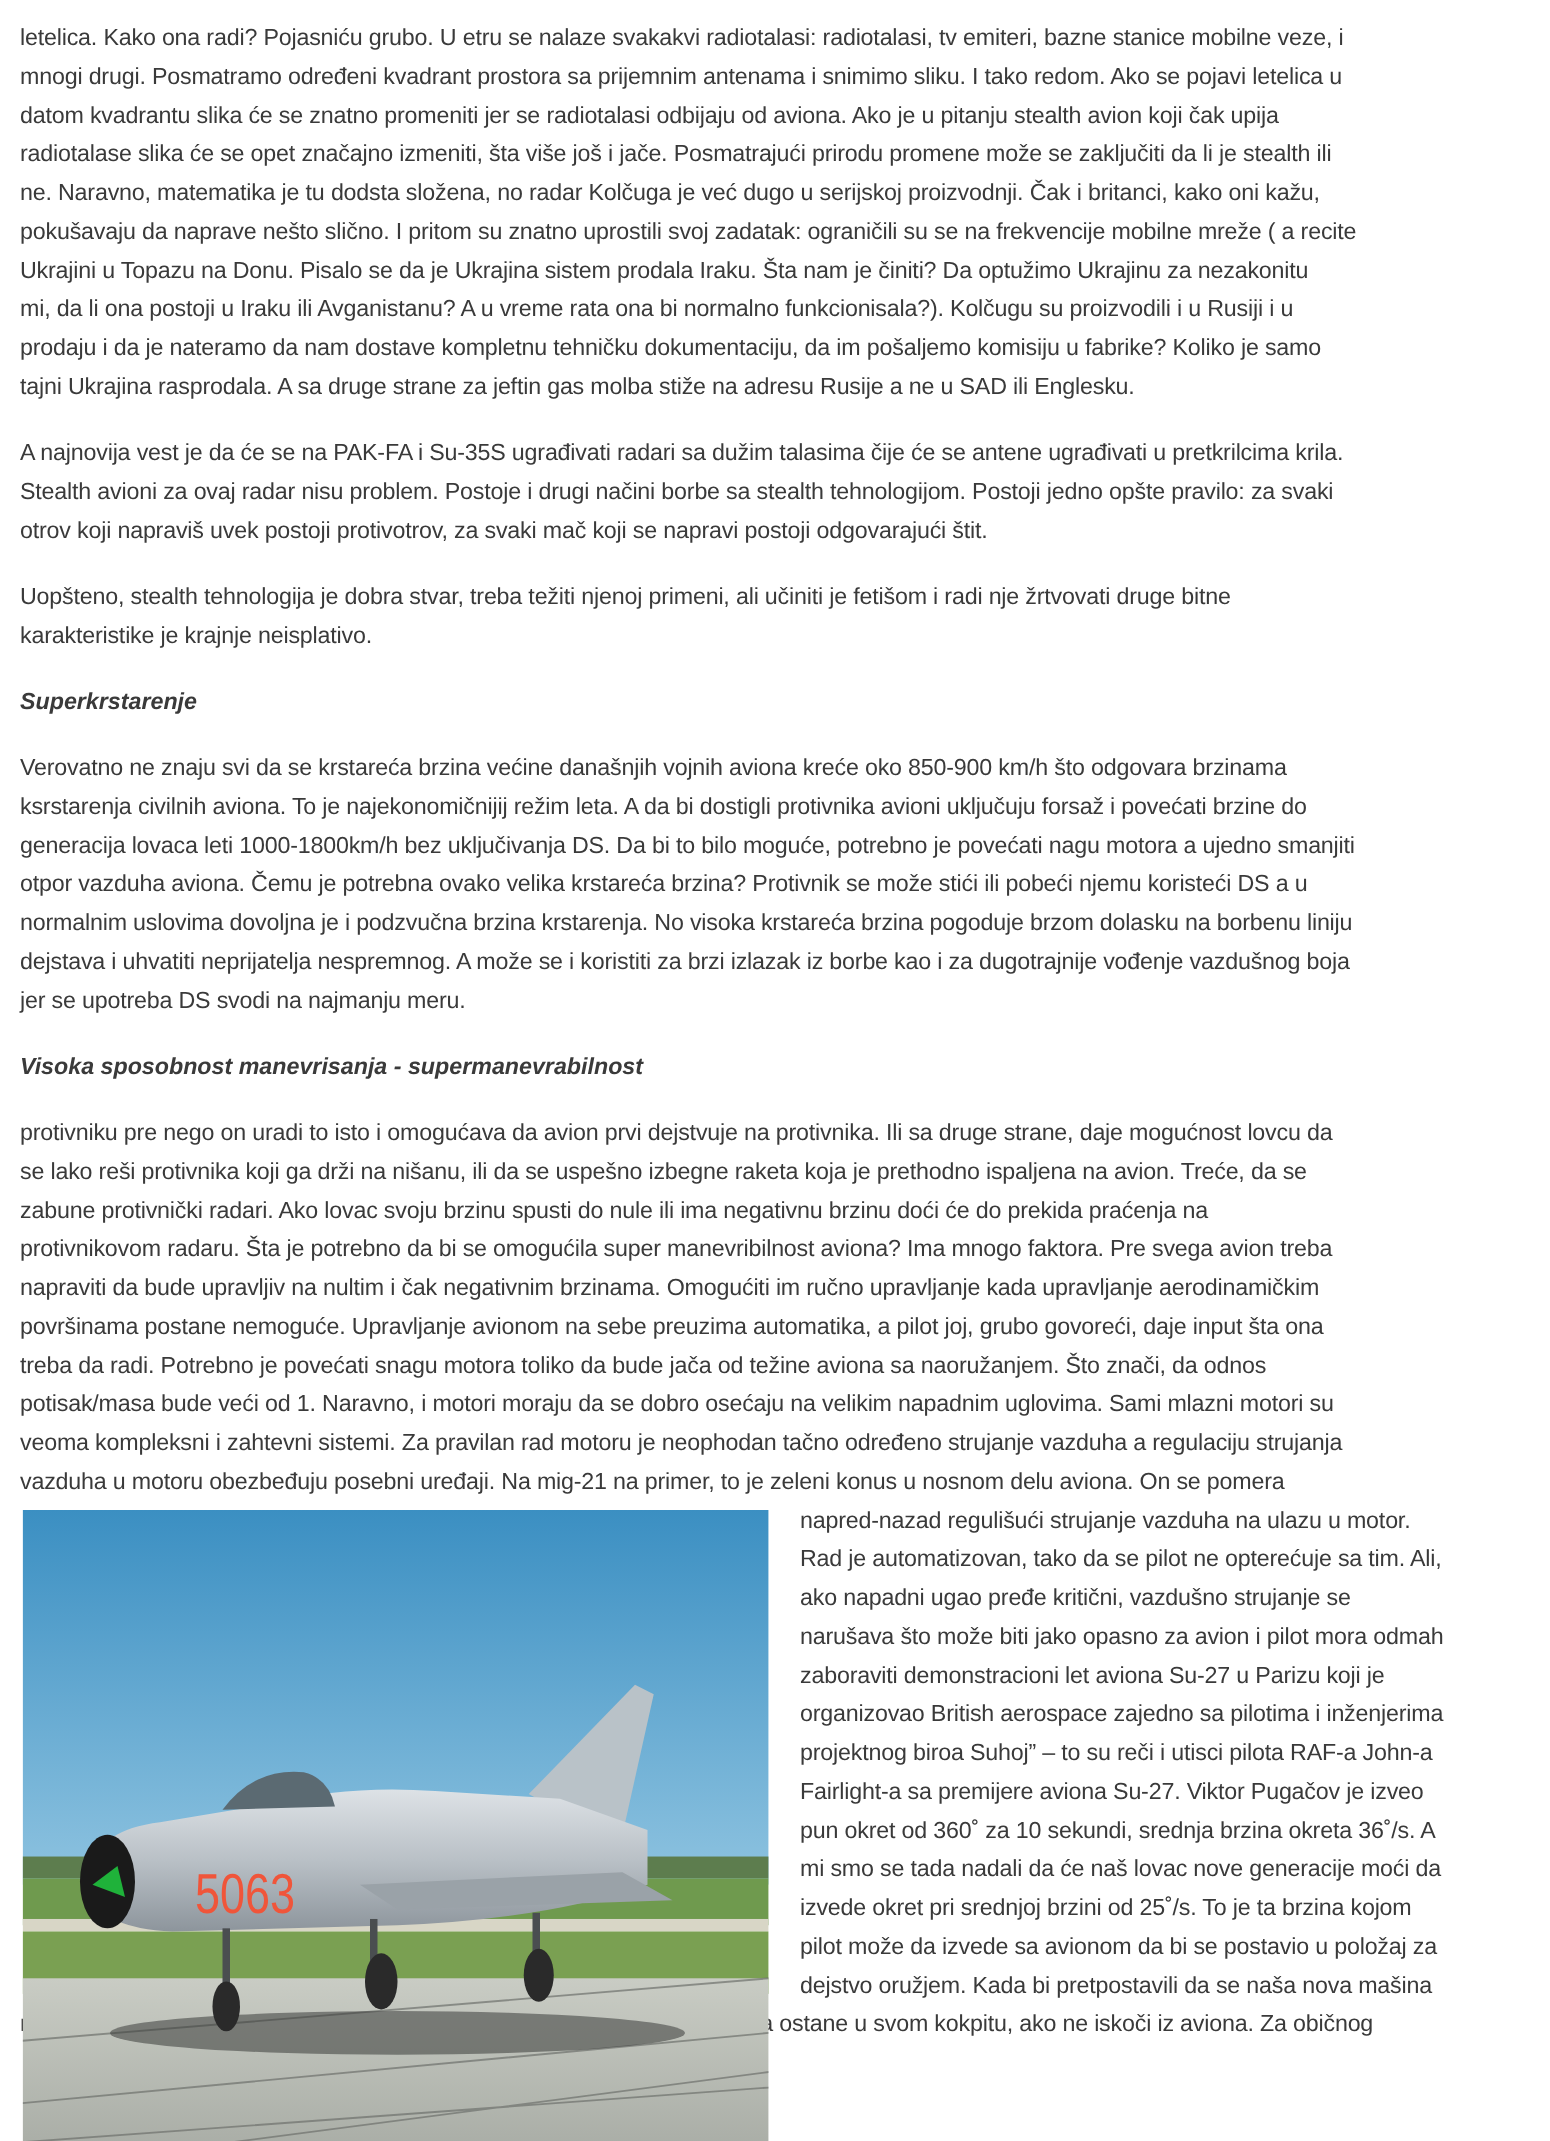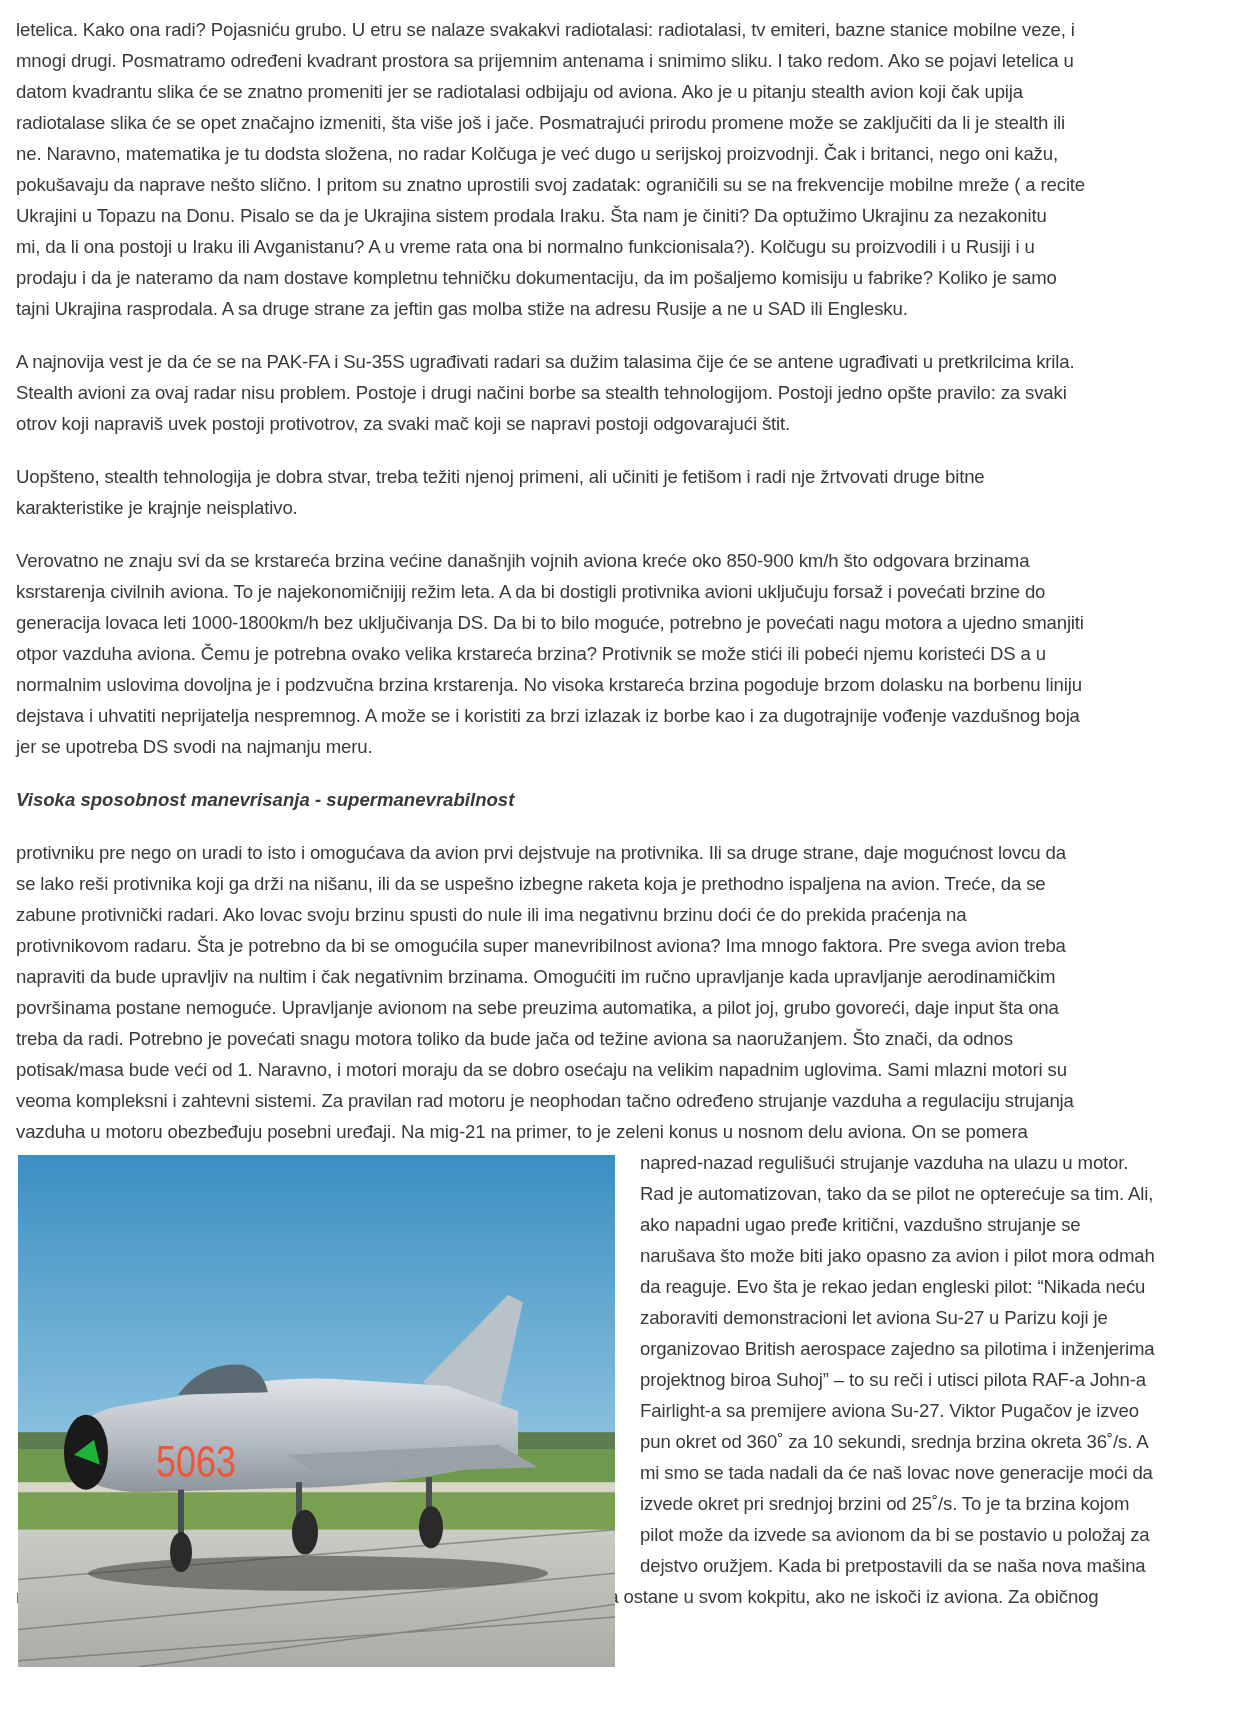--- a/index.html
+++ b/index.html
@@ -43,39 +43,40 @@
 </head>
 <body>
 
 <div class="page">
 
   <div class="para" style="margin-top:-2px;">
     <div class="line">letelica. Kako ona radi? Pojasniću grubo. U etru se nalaze svakakvi radiotalasi: radiotalasi, tv emiteri, bazne stanice mobilne veze, i</div>
     <div class="line">mnogi drugi. Posmatramo određeni kvadrant prostora sa prijemnim antenama i snimimo sliku. I tako redom. Ako se pojavi letelica u</div>
     <div class="line">datom kvadrantu slika će se znatno promeniti jer se radiotalasi odbijaju od aviona. Ako je u pitanju stealth avion koji čak upija</div>
     <div class="line">radiotalase slika će se opet značajno izmeniti, šta više još i jače. Posmatrajući prirodu promene može se zaključiti da li je stealth ili</div>
-    <div class="line">ne. Naravno, matematika je tu dodsta složena, no radar Kolčuga je već dugo u serijskoj proizvodnji. Čak i britanci, nego oni kažu,</div>
+    <div class="line">ne. Naravno, matematika je tu dodsta složena, no radar Kolčuga je već dugo u serijskoj proizvodnji. Čak i britanci, kako oni kažu,</div>
     <div class="line">pokušavaju da naprave nešto slično. I pritom su znatno uprostili svoj zadatak: ograničili su se na frekvencije mobilne mreže ( a recite</div>
     <div class="line">Ukrajini u Topazu na Donu. Pisalo se da je Ukrajina sistem prodala Iraku. Šta nam je činiti? Da optužimo Ukrajinu za nezakonitu</div>
     <div class="line">mi, da li ona postoji u Iraku ili Avganistanu? A u vreme rata ona bi normalno funkcionisala?). Kolčugu su proizvodili i u Rusiji i u</div>
     <div class="line">prodaju i da je nateramo da nam dostave kompletnu tehničku dokumentaciju, da im pošaljemo komisiju u fabrike? Koliko je samo</div>
     <div class="line">tajni Ukrajina rasprodala. A sa druge strane za jeftin gas molba stiže na adresu Rusije a ne u SAD ili Englesku.</div>
   </div>
 
   <div class="para">
     <div class="line">A najnovija vest je da će se na PAK-FA i Su-35S ugrađivati radari sa dužim talasima čije će se antene ugrađivati u pretkrilcima krila.</div>
     <div class="line">Stealth avioni za ovaj radar nisu problem. Postoje i drugi načini borbe sa stealth tehnologijom. Postoji jedno opšte pravilo: za svaki</div>
     <div class="line">otrov koji napraviš uvek postoji protivotrov, za svaki mač koji se napravi postoji odgovarajući štit.</div>
   </div>
 
   <div class="para">
     <div class="line">Uopšteno, stealth tehnologija je dobra stvar, treba težiti njenoj primeni, ali učiniti je fetišom i radi nje žrtvovati druge bitne</div>
     <div class="line">karakteristike je krajnje neisplativo.</div>
   </div>
 
+  <div class="heading">Superkrstarenje</div>
   <div class="para">
     <div class="line">Verovatno ne znaju svi da se krstareća brzina većine današnjih vojnih aviona kreće oko 850-900 km/h što odgovara brzinama</div>
     <div class="line">ksrstarenja civilnih aviona. To je najekonomičnijij režim leta. A da bi dostigli protivnika avioni uključuju forsaž i povećati brzine do</div>
     <div class="line">generacija lovaca leti 1000-1800km/h bez uključivanja DS. Da bi to bilo moguće, potrebno je povećati nagu motora a ujedno smanjiti</div>
     <div class="line">otpor vazduha aviona. Čemu je potrebna ovako velika krstareća brzina? Protivnik se može stići ili pobeći njemu koristeći DS a u</div>
     <div class="line">normalnim uslovima dovoljna je i podzvučna brzina krstarenja. No visoka krstareća brzina pogoduje brzom dolasku na borbenu liniju</div>
     <div class="line">dejstava i uhvatiti neprijatelja nespremnog. A može se i koristiti za brzi izlazak iz borbe kao i za dugotrajnije vođenje vazdušnog boja</div>
     <div class="line">jer se upotreba DS svodi na najmanju meru.</div>
   </div>
 
@@ -132,21 +133,20 @@
           <rect x="408" y="258" width="6" height="32" fill="#4a4e50"></rect>
           <ellipse cx="413" cy="298" rx="12" ry="17" fill="#2a2a2a"></ellipse>
         </svg>
       </div>
 
       <div class="side-col">
         <div class="line">napred-nazad regulišući strujanje vazduha na ulazu u motor.</div>
         <div class="line">Rad je automatizovan, tako da se pilot ne opterećuje sa tim. Ali,</div>
         <div class="line">ako napadni ugao pređe kritični, vazdušno strujanje se</div>
         <div class="line">narušava što može biti jako opasno za avion i pilot mora odmah</div>
-        <div class="line">da reaguje. Evo šta je rekao jedan engleski pilot: “Nikada neću</div>
         <div class="line">zaboraviti demonstracioni let aviona Su-27 u Parizu koji je</div>
         <div class="line">organizovao British aerospace zajedno sa pilotima i inženjerima</div>
         <div class="line">projektnog biroa Suhoj” – to su reči i utisci pilota RAF-a John-a</div>
         <div class="line">Fairlight-a  sa premijere aviona Su-27. Viktor Pugačov je izveo</div>
         <div class="line">pun okret od 360˚ za 10 sekundi, srednja brzina okreta 36˚/s. A</div>
         <div class="line">mi smo se tada nadali da će naš lovac nove generacije moći da</div>
         <div class="line">izvede okret pri srednjoj brzini od 25˚/s. To je ta brzina kojom</div>
         <div class="line">pilot može da izvede sa avionom da bi se postavio u položaj za</div>
         <div class="line">dejstvo oružjem. Kada bi pretpostavili da se naša nova mašina</div>
       </div>

